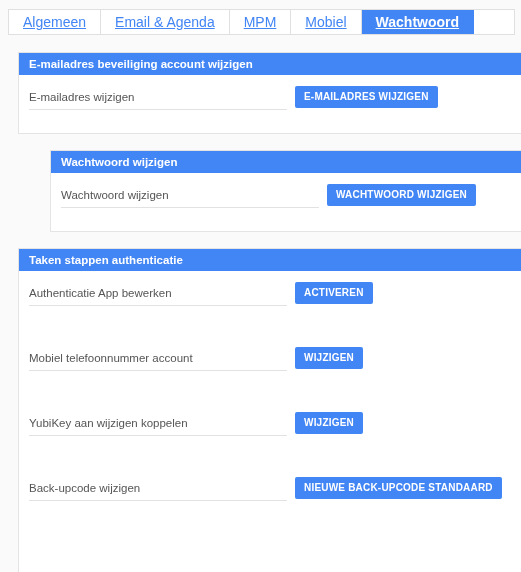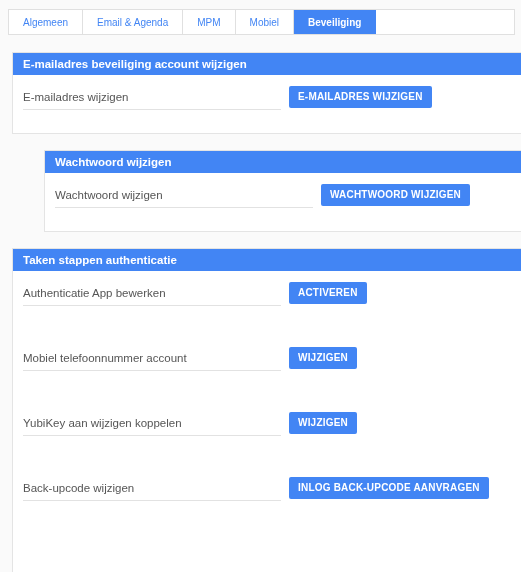--- a/index.html
+++ b/index.html
@@ -25,45 +25,46 @@
     display: flex;
     background: #ffffff;
     border: 1px solid #e0e0e0;
     box-sizing: border-box;
   }
   .tab {
     display: flex;
     align-items: center;
     justify-content: center;
     padding: 0 14px;
-    font-size: 10px;
+    font-size: 14px;
     color: #4285f4;
     background: #ffffff;
     border-right: 1px solid #e0e0e0;
     box-sizing: border-box;
     height: 100%;
     white-space: nowrap;
     cursor: pointer;
+    text-decoration: underline;
   }
   .tab.active {
     background: #4285f4;
     color: #ffffff;
     font-weight: bold;
     border-right: 1px solid #4285f4;
   }
   .tab-filler {
     flex: 1 1 auto;
     background: #ffffff;
     height: 100%;
   }
 
   
   .card {
     position: absolute;
-    left: 12px;
+    left: 18px;
     right: 0;
     background: #ffffff;
     border: 1px solid #e4e4e4;
     border-right: none;
     box-sizing: border-box;
   }
   .card-header {
     background: #4285f4;
     color: #ffffff;
     font-size: 11.5px;
@@ -114,21 +115,21 @@
   }
 </style>
 </head>
 <body>
 
 <div class="tabbar">
   <div class="tab">Algemeen</div>
   <div class="tab">Email &amp; Agenda</div>
   <div class="tab">MPM</div>
   <div class="tab">Mobiel</div>
-  <div class="tab active">Beveiliging</div>
+  <div class="tab active">Wachtwoord</div>
   <div class="tab-filler"></div>
 </div>
 
 <div class="card" style="top:52px; height:82px;">
   <div class="card-header">E-mailadres beveiliging account wijzigen</div>
   <div class="card-body">
     <div class="row">
       <div class="field">E-mailadres wijzigen</div>
       <button class="action-btn">E-MAILADRES WIJZIGEN</button>
     </div>
@@ -155,16 +156,16 @@
     <div class="row">
       <div class="field">Mobiel telefoonnummer account</div>
       <button class="action-btn">WIJZIGEN</button>
     </div>
     <div class="row">
       <div class="field">YubiKey aan wijzigen koppelen</div>
       <button class="action-btn">WIJZIGEN</button>
     </div>
     <div class="row">
       <div class="field">Back-upcode wijzigen</div>
-      <button class="action-btn">INLOG BACK-UPCODE AANVRAGEN</button>
+      <button class="action-btn">NIEUWE BACK-UPCODE STANDAARD</button>
     </div>
   </div>
 </div>
 
 </body></html>

